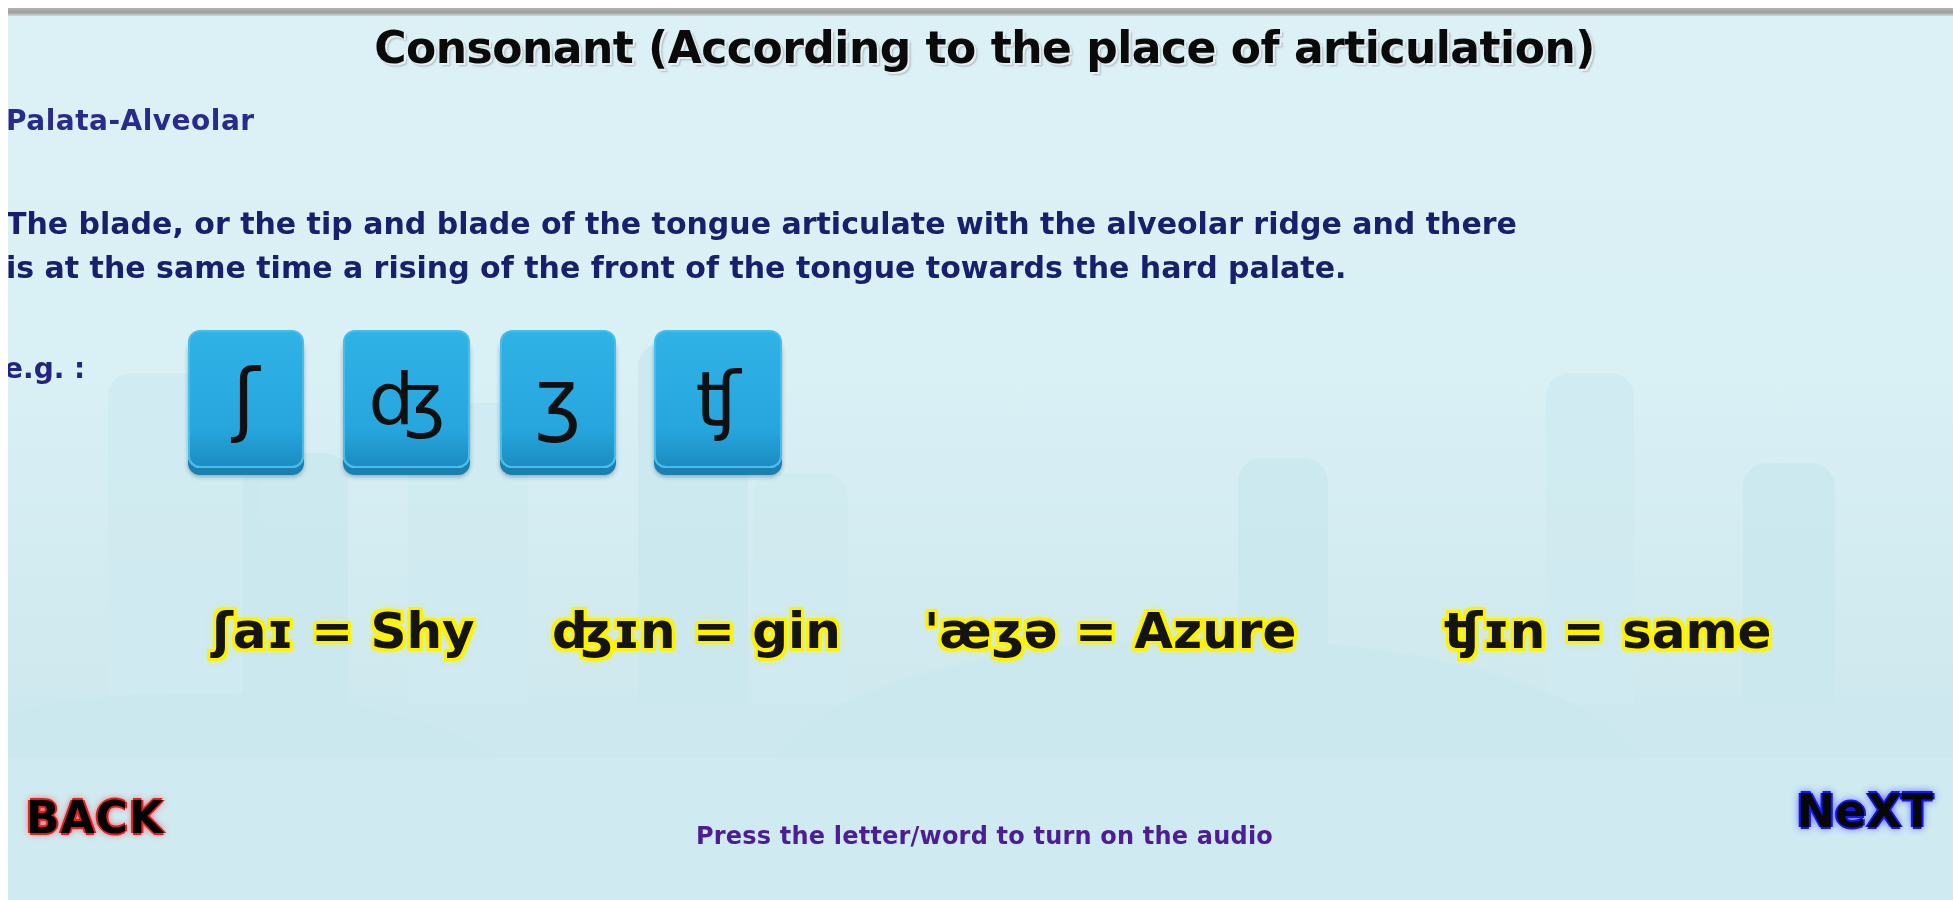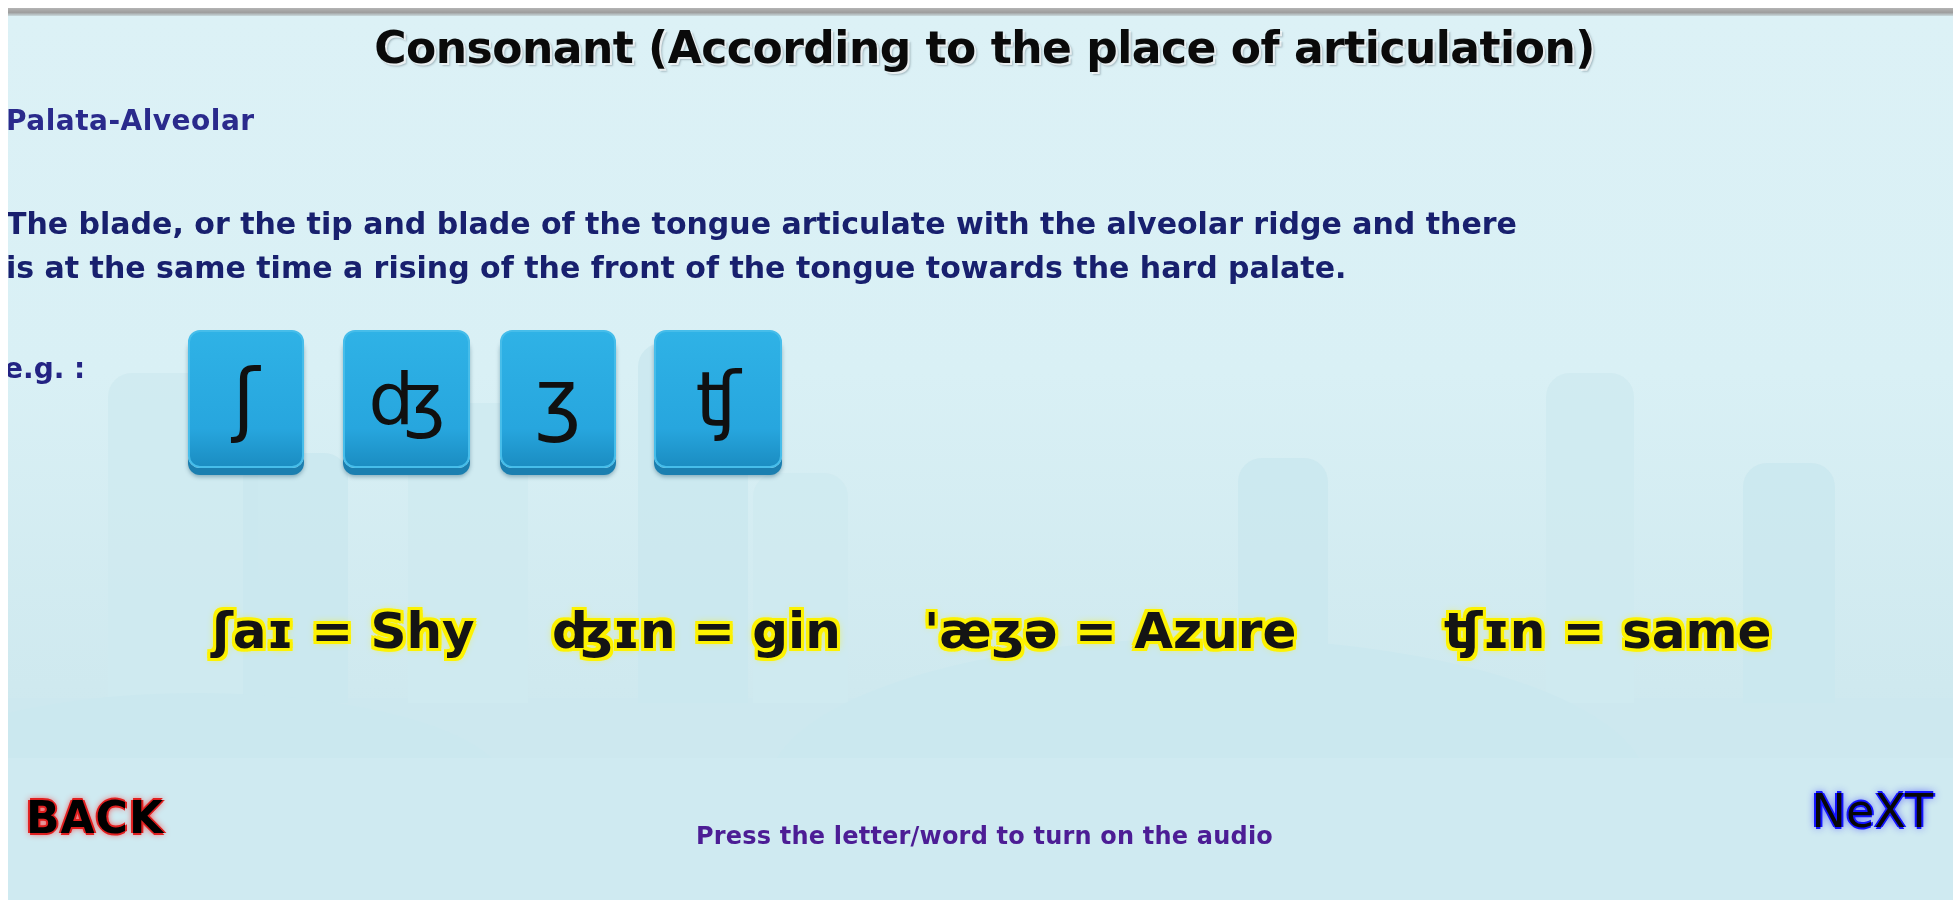--- a/index.html
+++ b/index.html
@@ -174,21 +174,21 @@
     text-shadow:
       -2px 0 0 #e02020, 2px 0 0 #e02020,
        0 -2px 0 #e02020, 0 2px 0 #e02020,
        0 0 7px #ff2020;
   }
   #next-button {
     position:absolute;
     right:24px; top:772px;
     font-family:"DejaVu Sans", sans-serif;
     font-size:46px;
-    font-weight:normal;
+    font-weight:bold;
     letter-spacing:0px;
     color:#070707;
     cursor:pointer;
     text-shadow:
       -2px 0 0 #1414ff, 2px 0 0 #1414ff,
        0 -2px 0 #1414ff, 0 2px 0 #1414ff,
        0 0 9px #2a2aff;
   }
   #hint {
     position:absolute;

